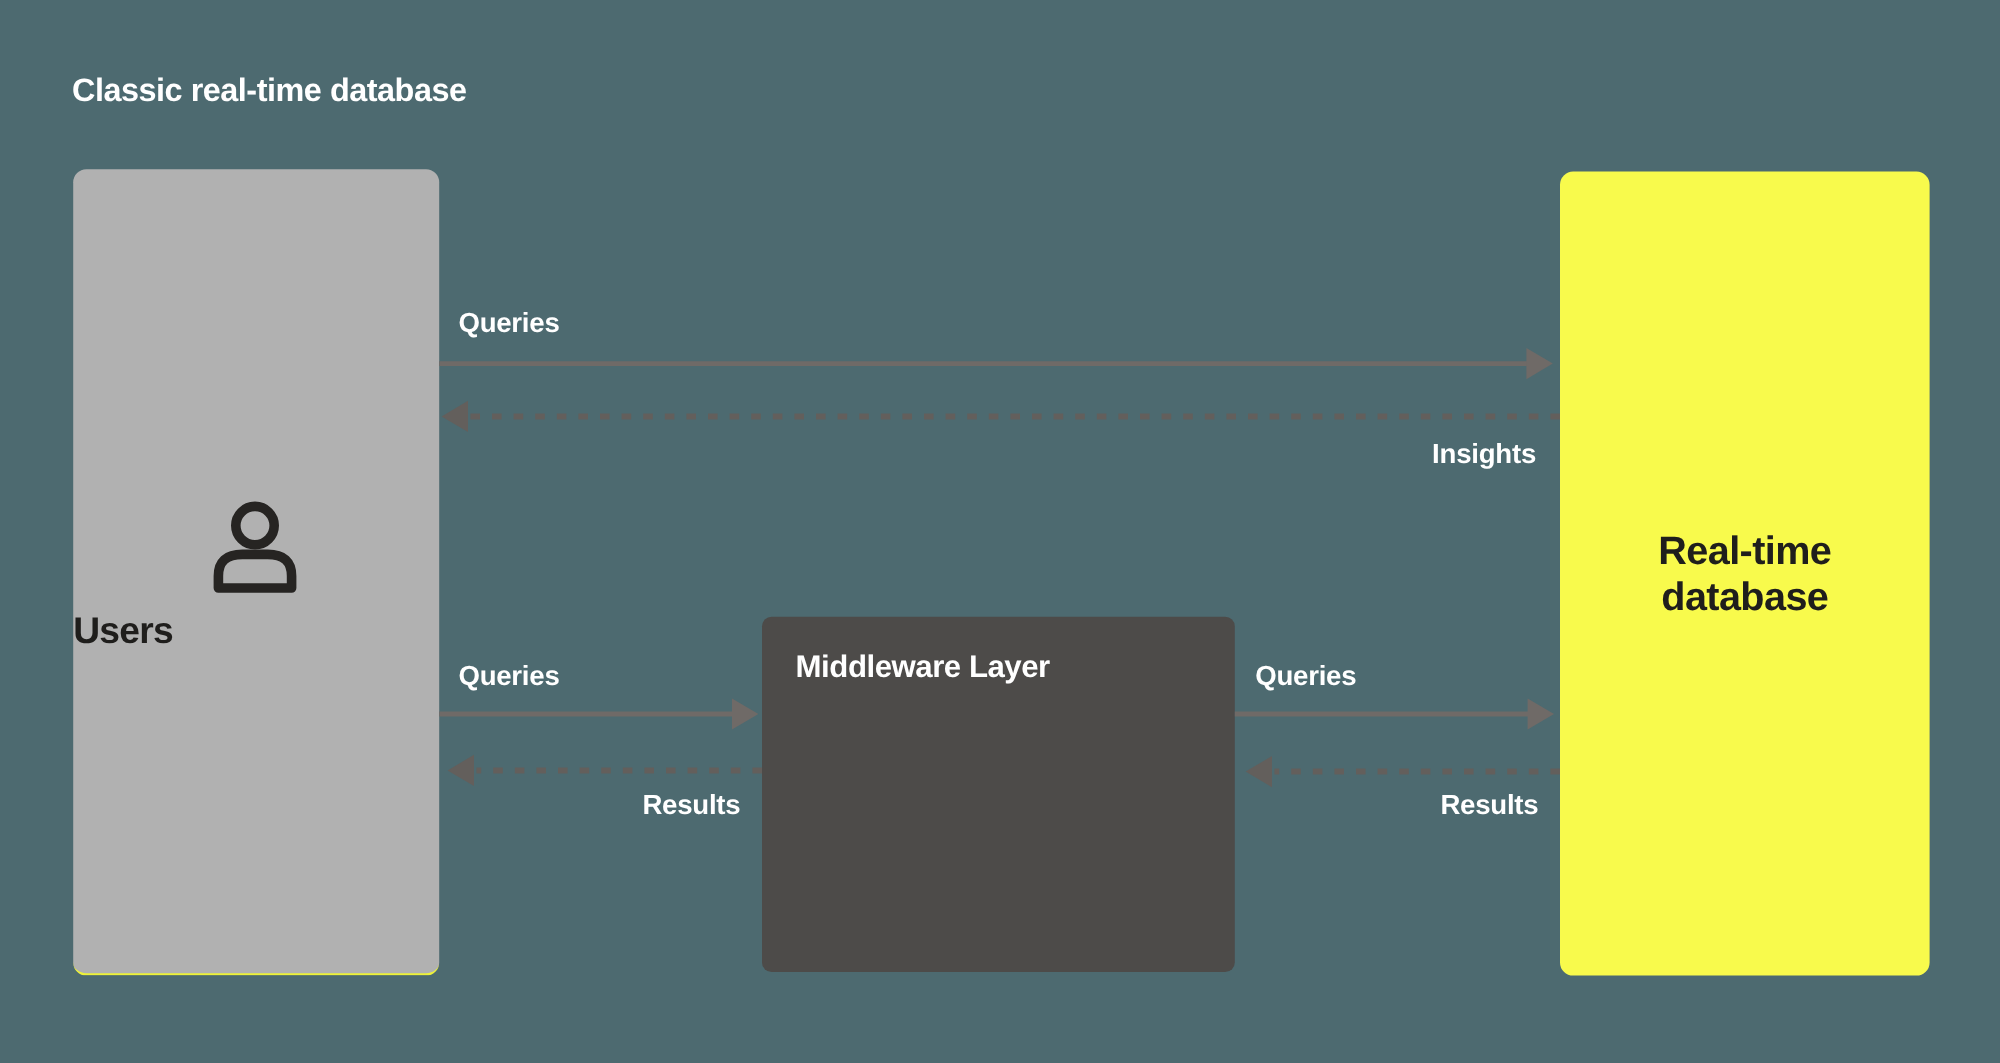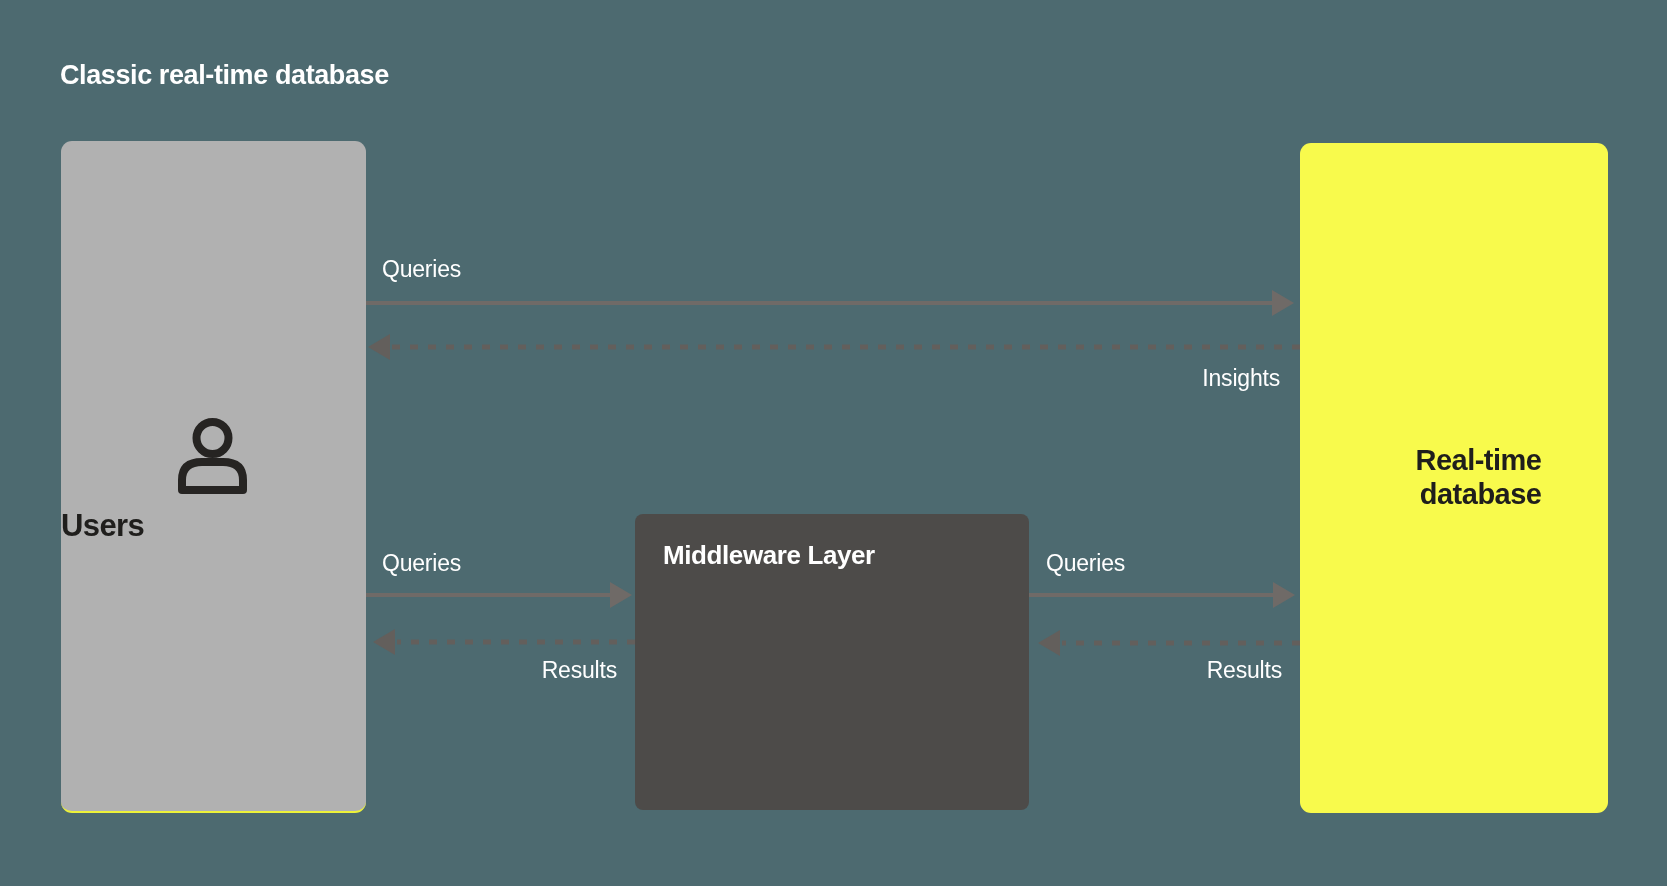--- a/index.html
+++ b/index.html
@@ -58,38 +58,38 @@
     color: var(--light-text);
     line-height: 1.1;
   }
   .node-database {
     left: 1300px; top: 143px; width: 308px; height: 670px;
     background: var(--database-bg);
     border-radius: 11px;
     display: flex; align-items: center; justify-content: center;
   }
   .database-label {
-    width: 175px; text-align: right;
-    font-size: 29px; font-weight: 700; letter-spacing: -0.5px;
+    width: 175px; text-align: center;
+    font-size: 33px; font-weight: 700; letter-spacing: -0.5px;
     color: var(--node-dark-text);
     line-height: 1.16;
   }
   .edges-layer {
     position: absolute; left: 0; top: 0;
     width: 1667px; height: 886px;
     pointer-events: none;
   }
   .e-solid  { stroke: var(--arrow-solid); stroke-width: 4; fill: none; }
   .e-solid-head { fill: var(--arrow-solid); stroke: none; }
   .e-dashed { stroke: var(--arrow-dashed); stroke-width: 5; stroke-dasharray: 8 10; fill: none; }
   .e-dashed-head { fill: var(--arrow-dashed); stroke: none; }
   .edge-label {
     position: absolute;
     color: var(--light-text);
-    font-size: 23px; font-weight: 400; letter-spacing: -0.2px;
+    font-size: 23px; font-weight: 700; letter-spacing: -0.2px;
     line-height: 1.1;
     white-space: nowrap;
   }
   .lbl-queries-top  { left: 382px;  top: 257px; }
   .lbl-insights     { right: 387px; top: 366px; text-align: right; }
   .lbl-requests     { left: 382px;  top: 551px; }
   .lbl-results-left { right: 1050px; top: 658px; text-align: right; }
   .lbl-queries-right{ left: 1046px; top: 551px; }
   .lbl-results-right{ right: 385px; top: 658px; text-align: right; }
 </style>

